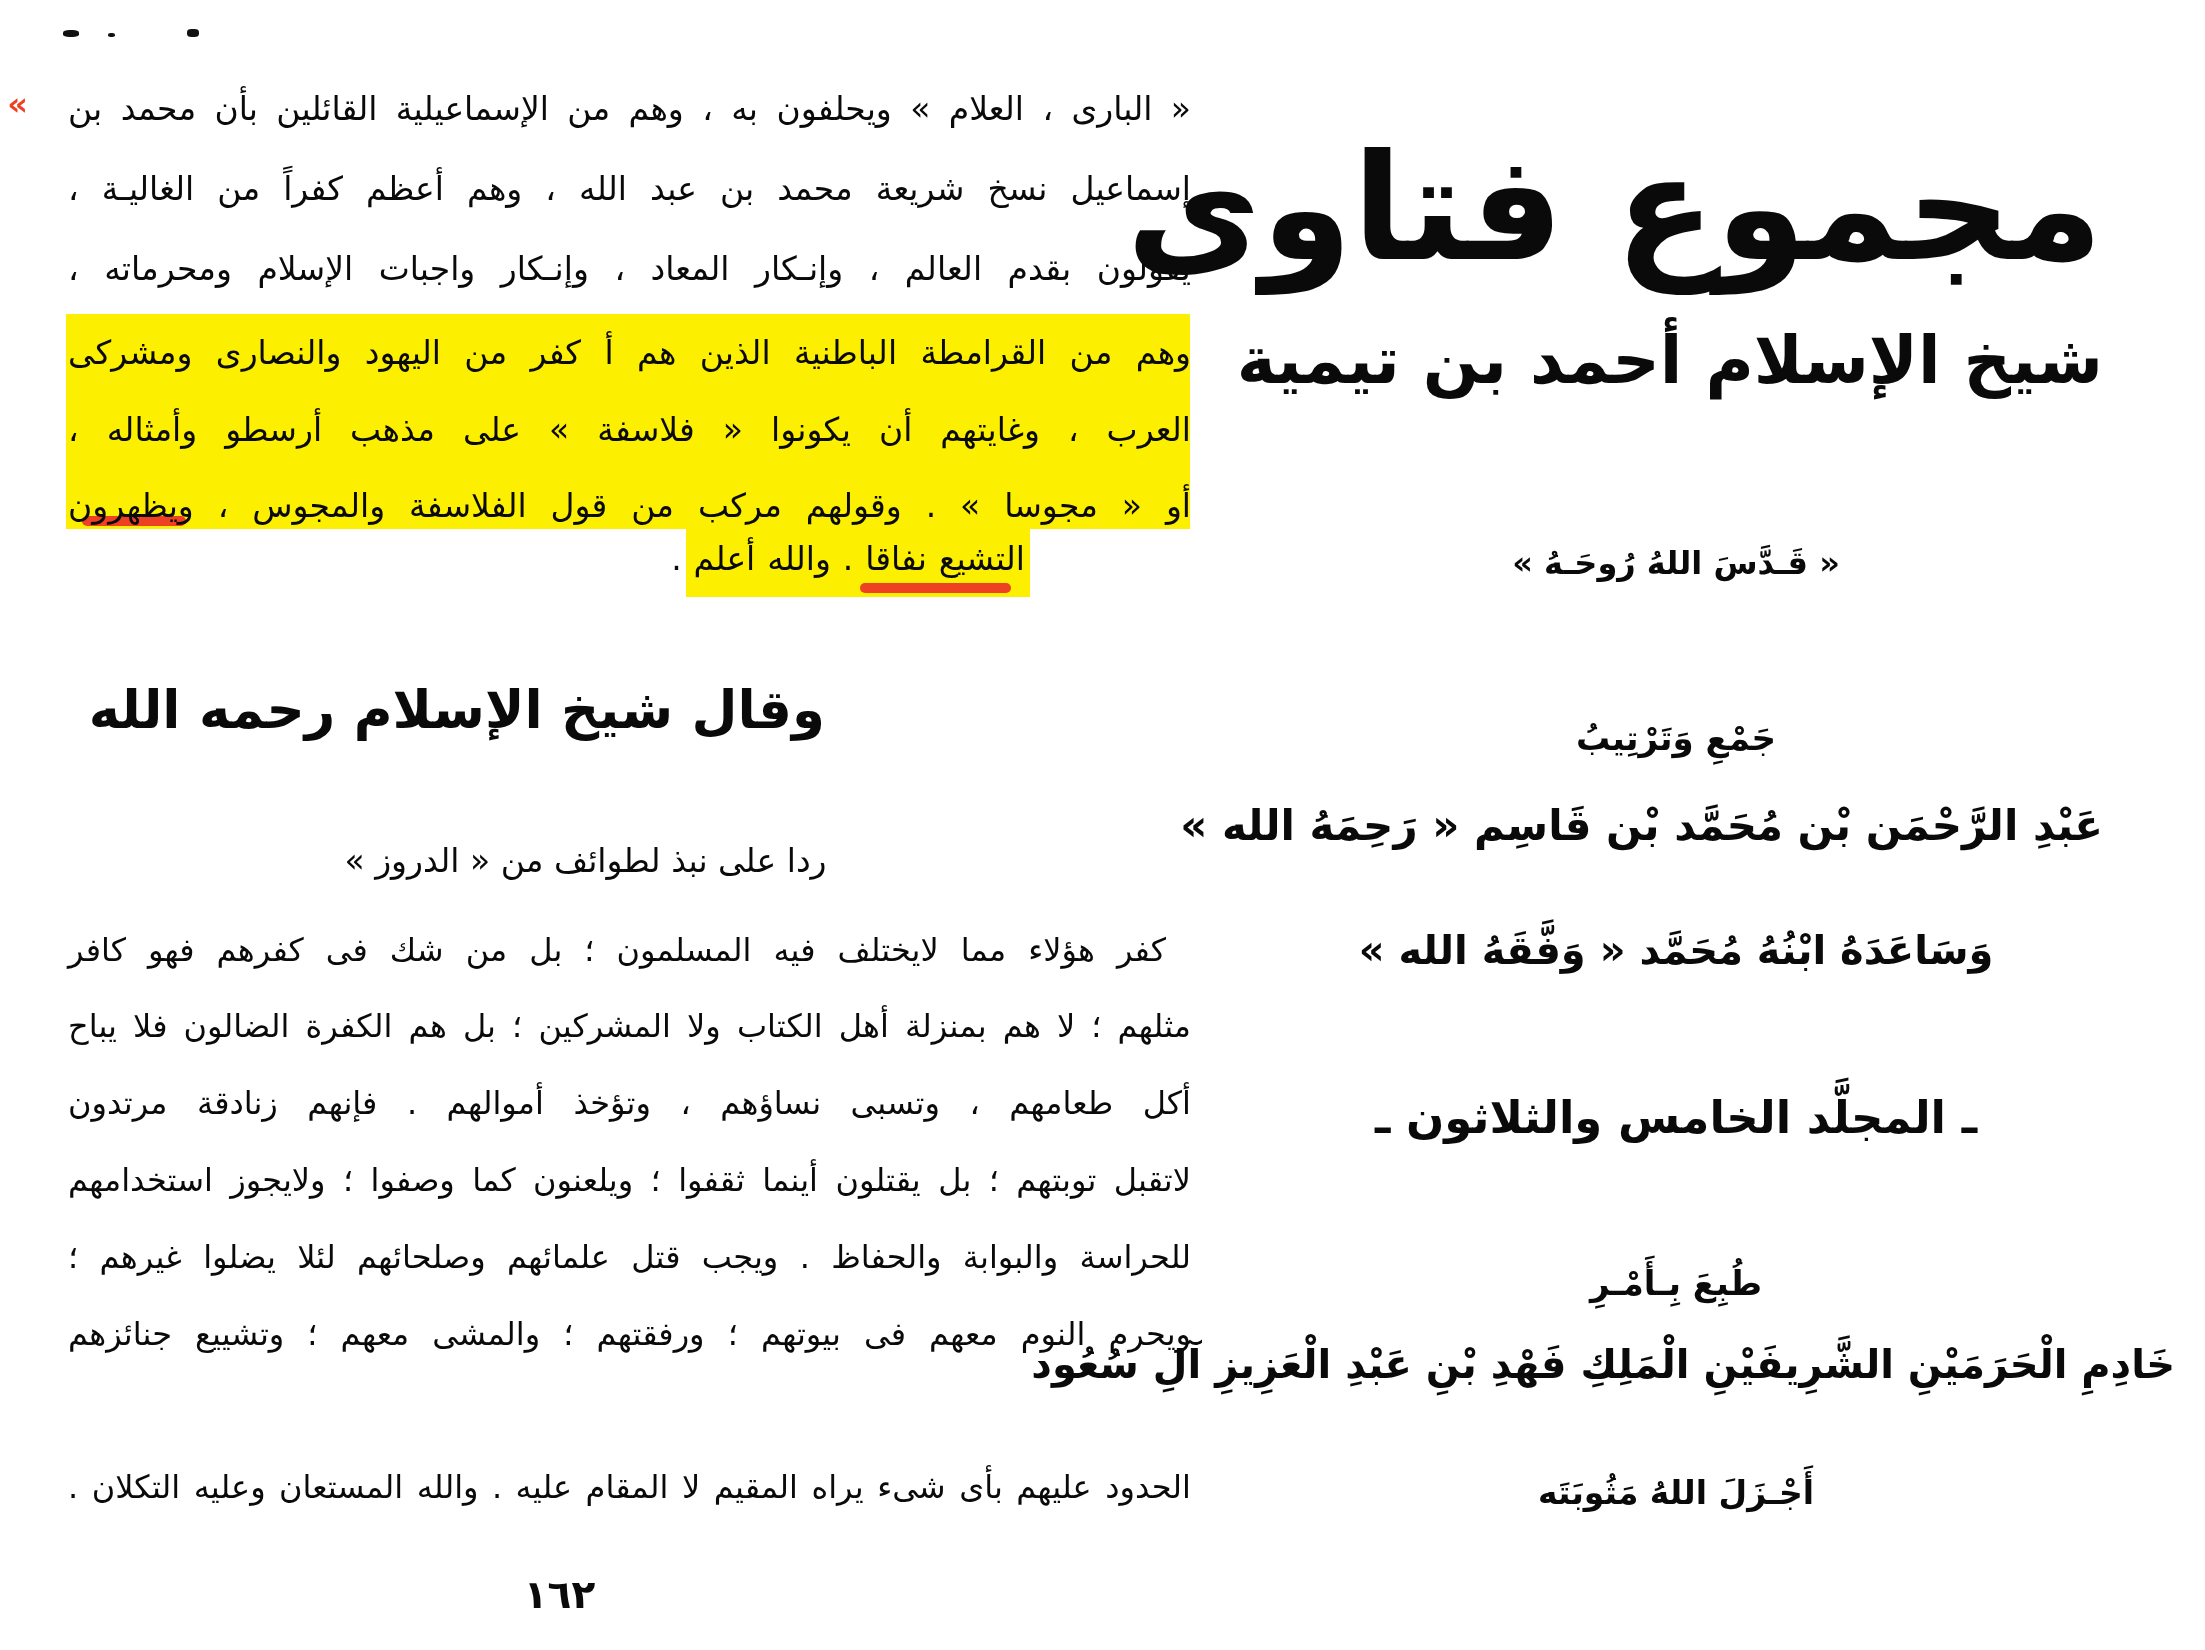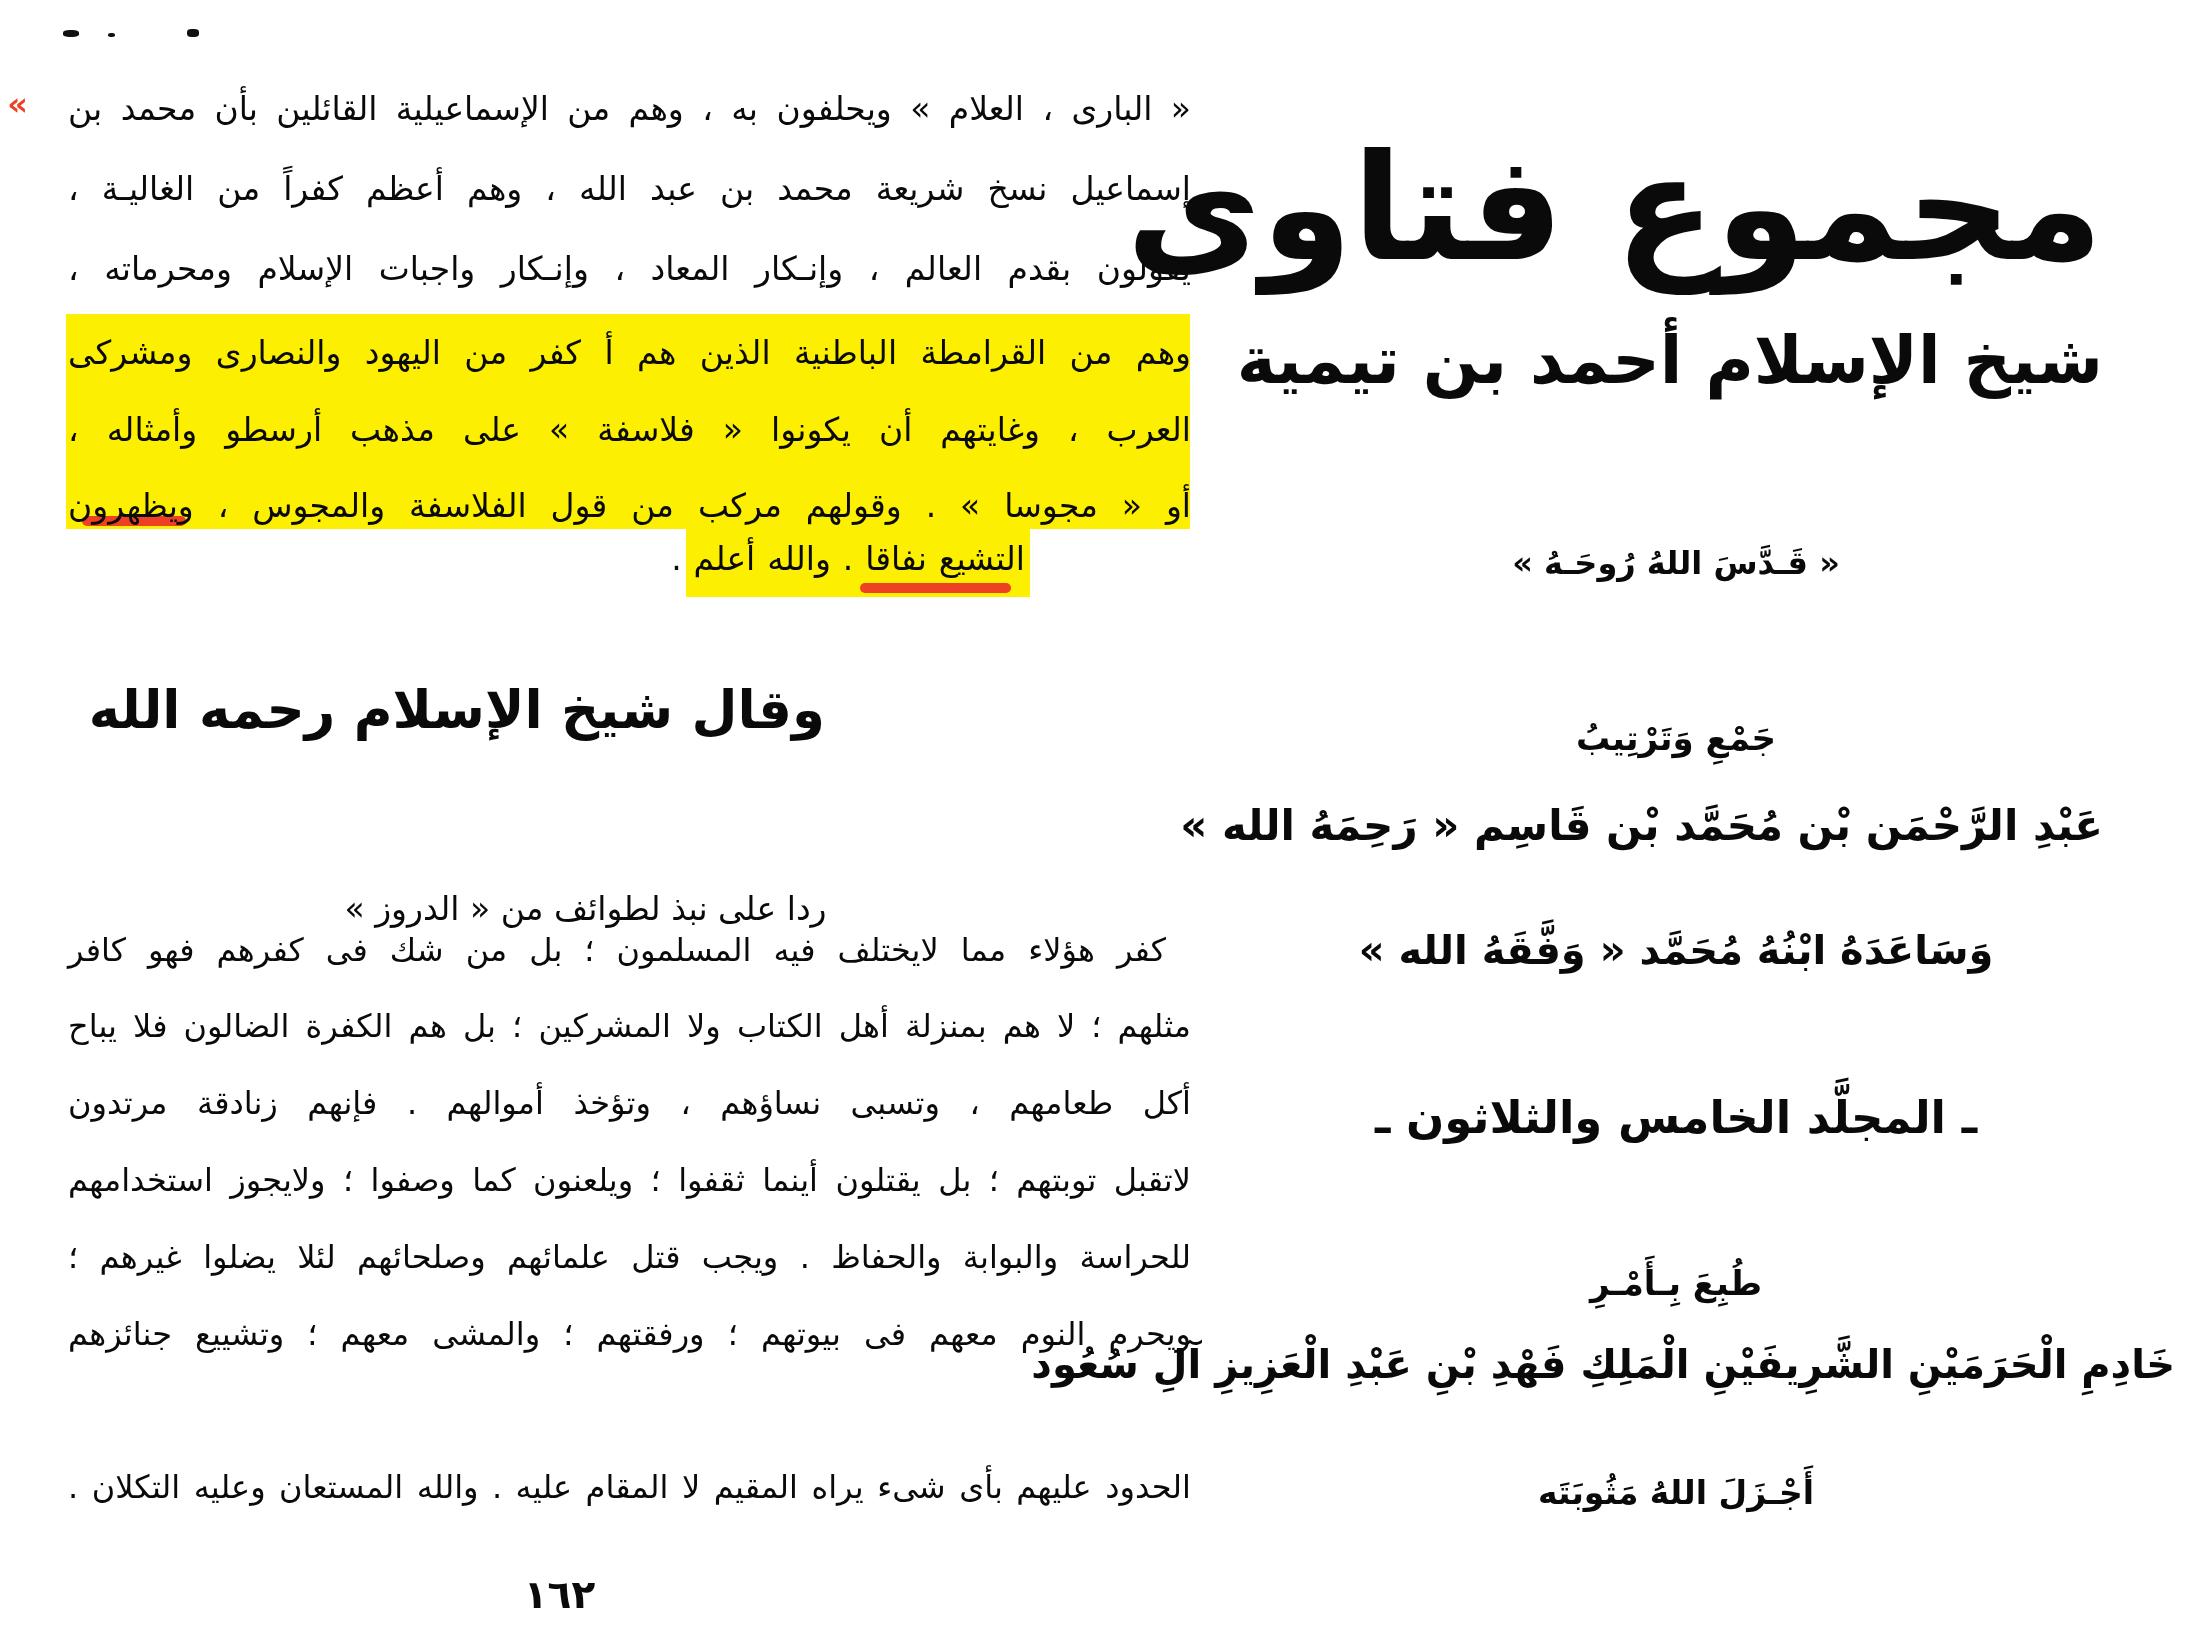--- a/index.html
+++ b/index.html
@@ -28,21 +28,21 @@
   .para-line{left:68px;width:1123px;font-size:32px;}
   .hl-rect{position:absolute;background:var(--hl,#fcef00);}
   .red-underline{position:absolute;background:var(--ul,#ee4023);border-radius:5px;}
   .heading{
     position:absolute;left:251px;top:679px;width:574px;
     font-size:53px;font-weight:bold;
     text-align:center;text-align-last:center;direction:rtl;white-space:nowrap;
   }
   .subheading{
     position:absolute;left:327px;top:841px;width:517px;
-    font-size:33px;text-align:left;text-align-last:center;direction:rtl;white-space:nowrap;margin-top:48px;
+    font-size:33px;text-align:left;text-align-last:center;direction:rtl;white-space:nowrap;
   }
   .pageno{
     position:absolute;left:495px;top:1572px;width:129px;
     font-size:39px;text-align:left;text-align-last:center;font-weight:bold;
   }
   .margin-mark{
     position:absolute;left:7.2px;top:85px;
     font-size:32px;color:var(--ul,#ee4023);font-weight:bold;
   }
   .speck{position:absolute;background:#111;border-radius:40%;}

